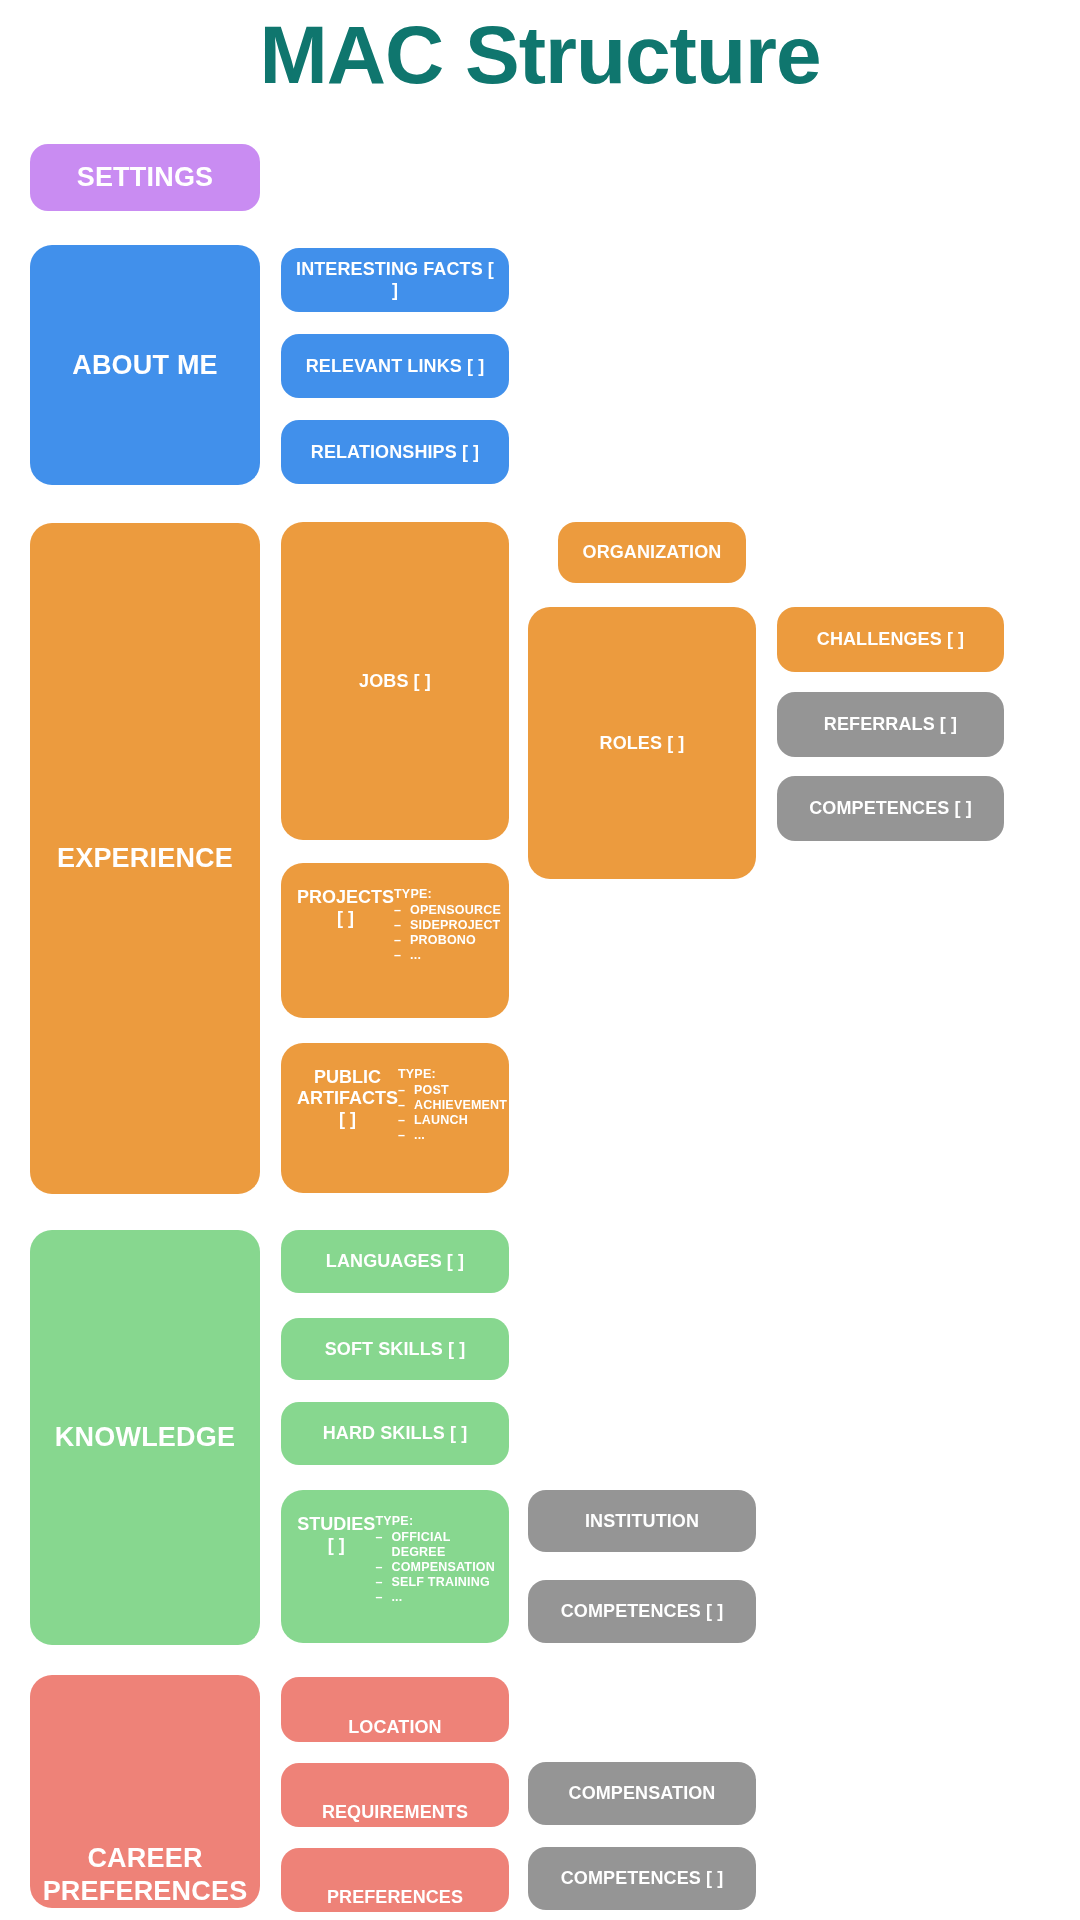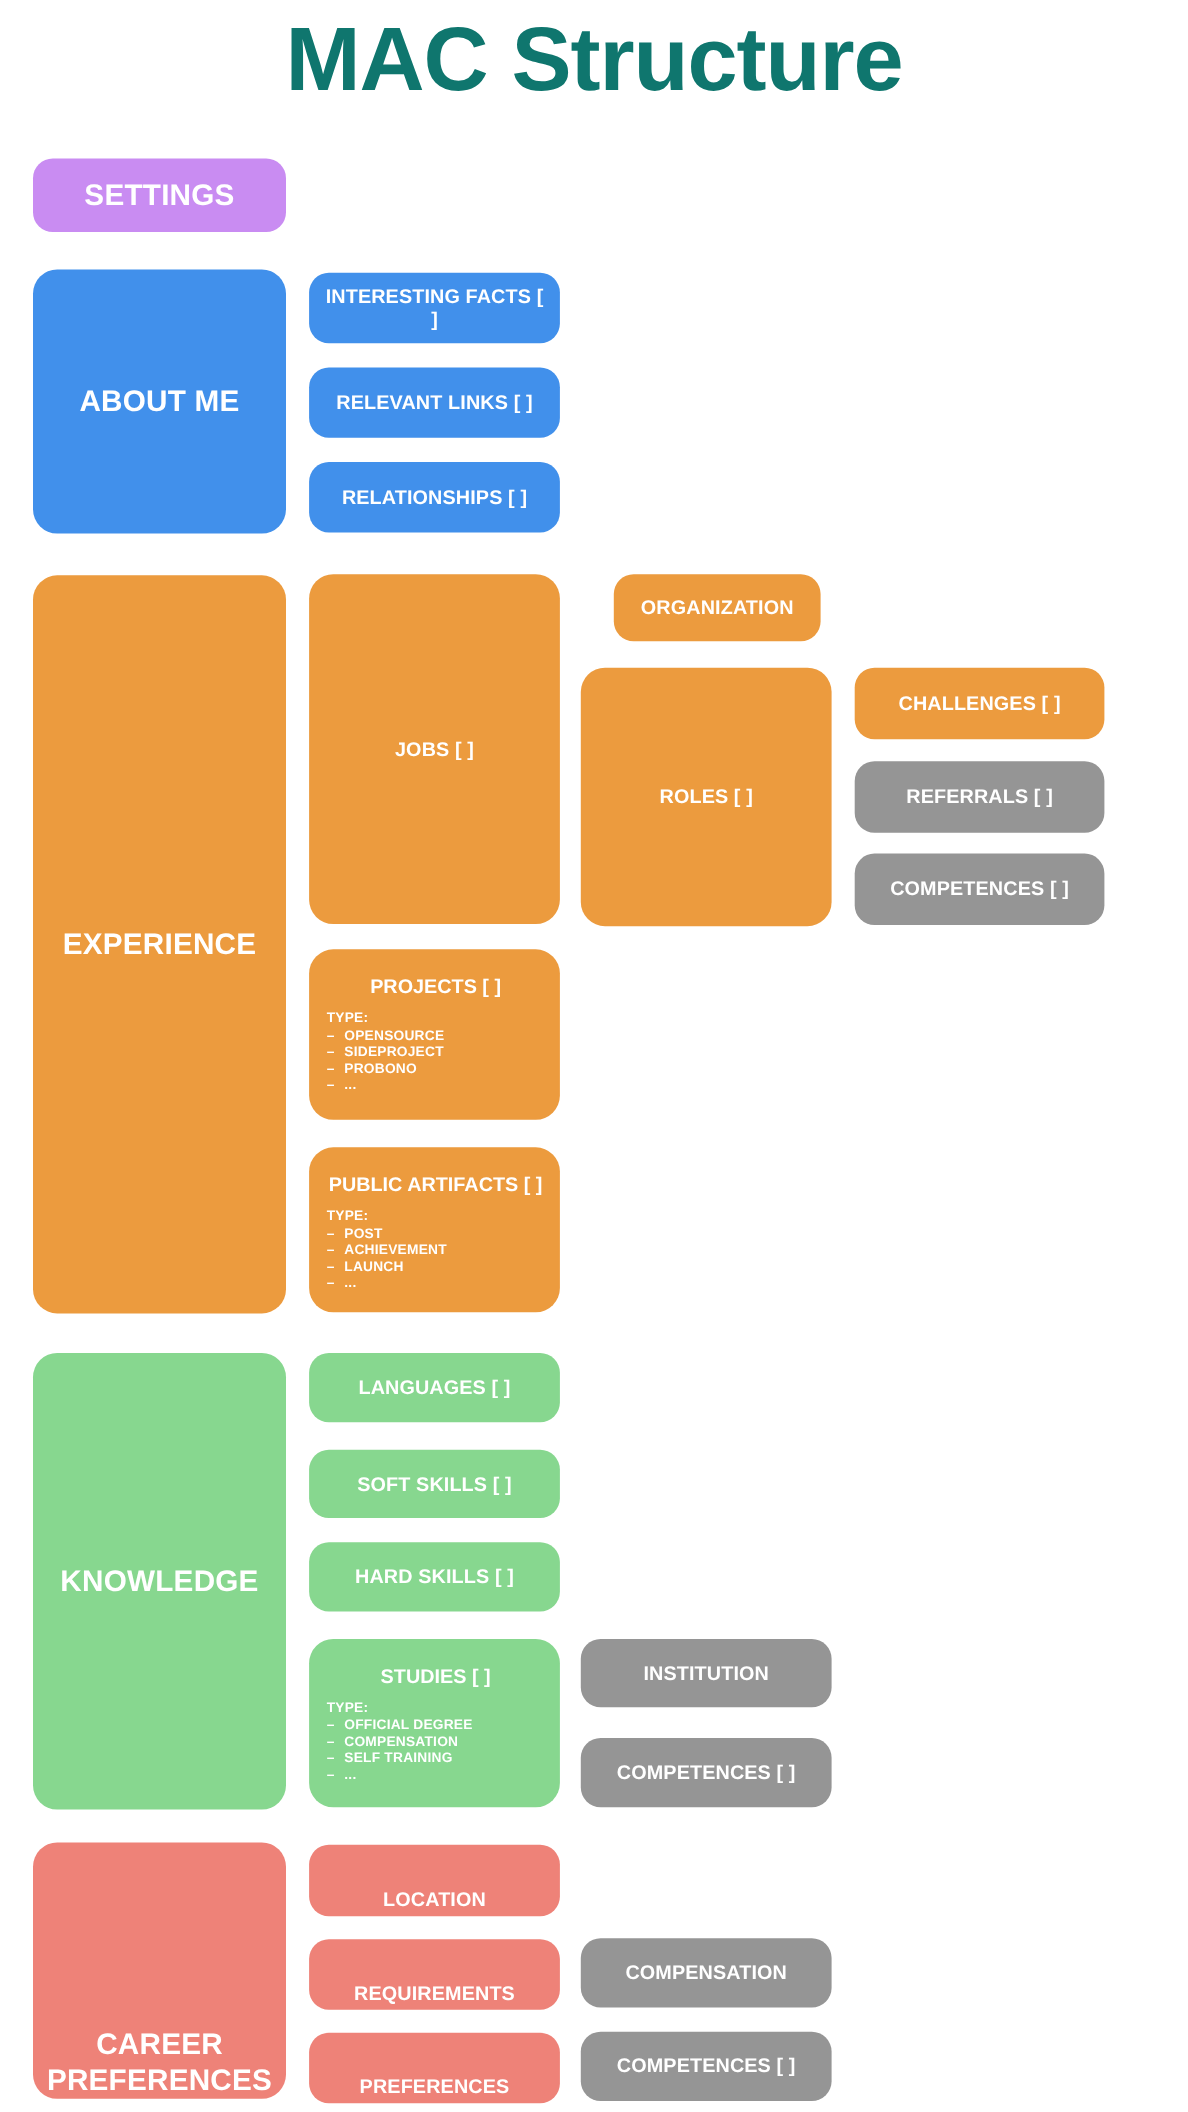--- a/index.html
+++ b/index.html
@@ -11,21 +11,21 @@
        color:#ffffff;font-weight:700;border-radius:18px;box-sizing:border-box;text-align:center;}
   .lg{border-radius:22px;}
   .main{font-size:27px;line-height:1.22;padding:0 12px;letter-spacing:.2px;}
   .sub{font-size:18px;letter-spacing:.1px;padding:4px 10px;}
   .purple{background:var(--purple,#C98CF2);}
   .blue{background:var(--blue,#4190EB);}
   .orange{background:var(--orange,#EC9B3E);}
   .gray{background:var(--gray,#959595);}
   .green{background:var(--green,#87D78F);}
   .salmon{background:var(--salmon,#EE8278);align-items:flex-end;}
-  .typed{flex-direction:column;justify-content:flex-start;align-items:stretch;padding:24px 14px 0 16px;}
+  .typed{flex-direction:row;justify-content:flex-start;align-items:stretch;padding:24px 14px 0 16px;}
   .typed-title{font-size:18px;font-weight:700;text-align:center;line-height:21px;margin-bottom:10px;}
   .type-list{font-size:12.5px;line-height:15px;text-align:left;letter-spacing:.2px;font-weight:700;}
   .type-heading{margin-bottom:1px;}
   .type-item{display:flex;}
   .type-item .dash{width:16px;flex:0 0 16px;}
 </style>
 </head>
 <body>
 
 <div class="canvas">
@@ -51,21 +51,21 @@
 
   <div class="box orange main lg" style="left:30px;top:523px;width:230px;height:671px;">
     <span>EXPERIENCE</span>
   </div>
   <div class="box orange sub lg" style="left:281px;top:522px;width:228px;height:318px;">
     <span>JOBS [ ]</span>
   </div>
   <div class="box orange sub" style="left:528px;top:522px;width:188px;height:61px;margin-left:30px;">
     <span>ORGANIZATION</span>
   </div>
-  <div class="box orange sub lg" style="left:528px;top:607px;width:228px;height:235px;">
+  <div class="box orange sub lg" style="left:528px;top:607px;width:228px;height:272px;">
     <span>ROLES [ ]</span>
   </div>
   <div class="box orange sub" style="left:777px;top:607px;width:227px;height:65px;">
     <span>CHALLENGES [ ]</span>
   </div>
   <div class="box gray sub" style="left:777px;top:692px;width:227px;height:65px;">
     <span>REFERRALS [ ]</span>
   </div>
   <div class="box gray sub" style="left:777px;top:776px;width:227px;height:65px;">
     <span>COMPETENCES [ ]</span>

